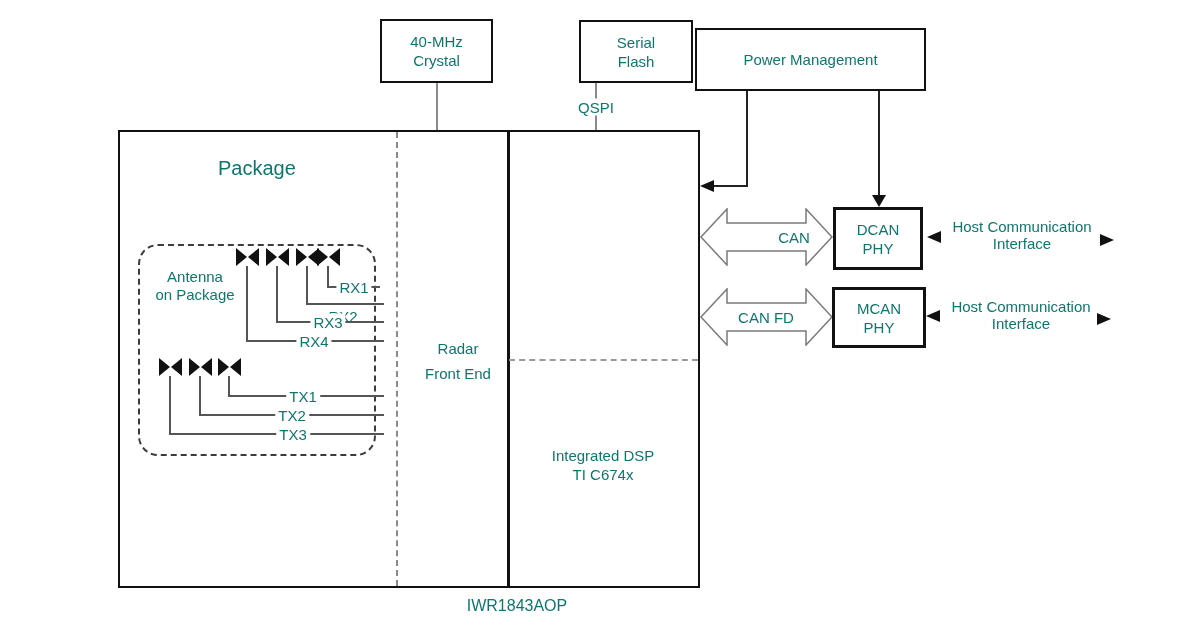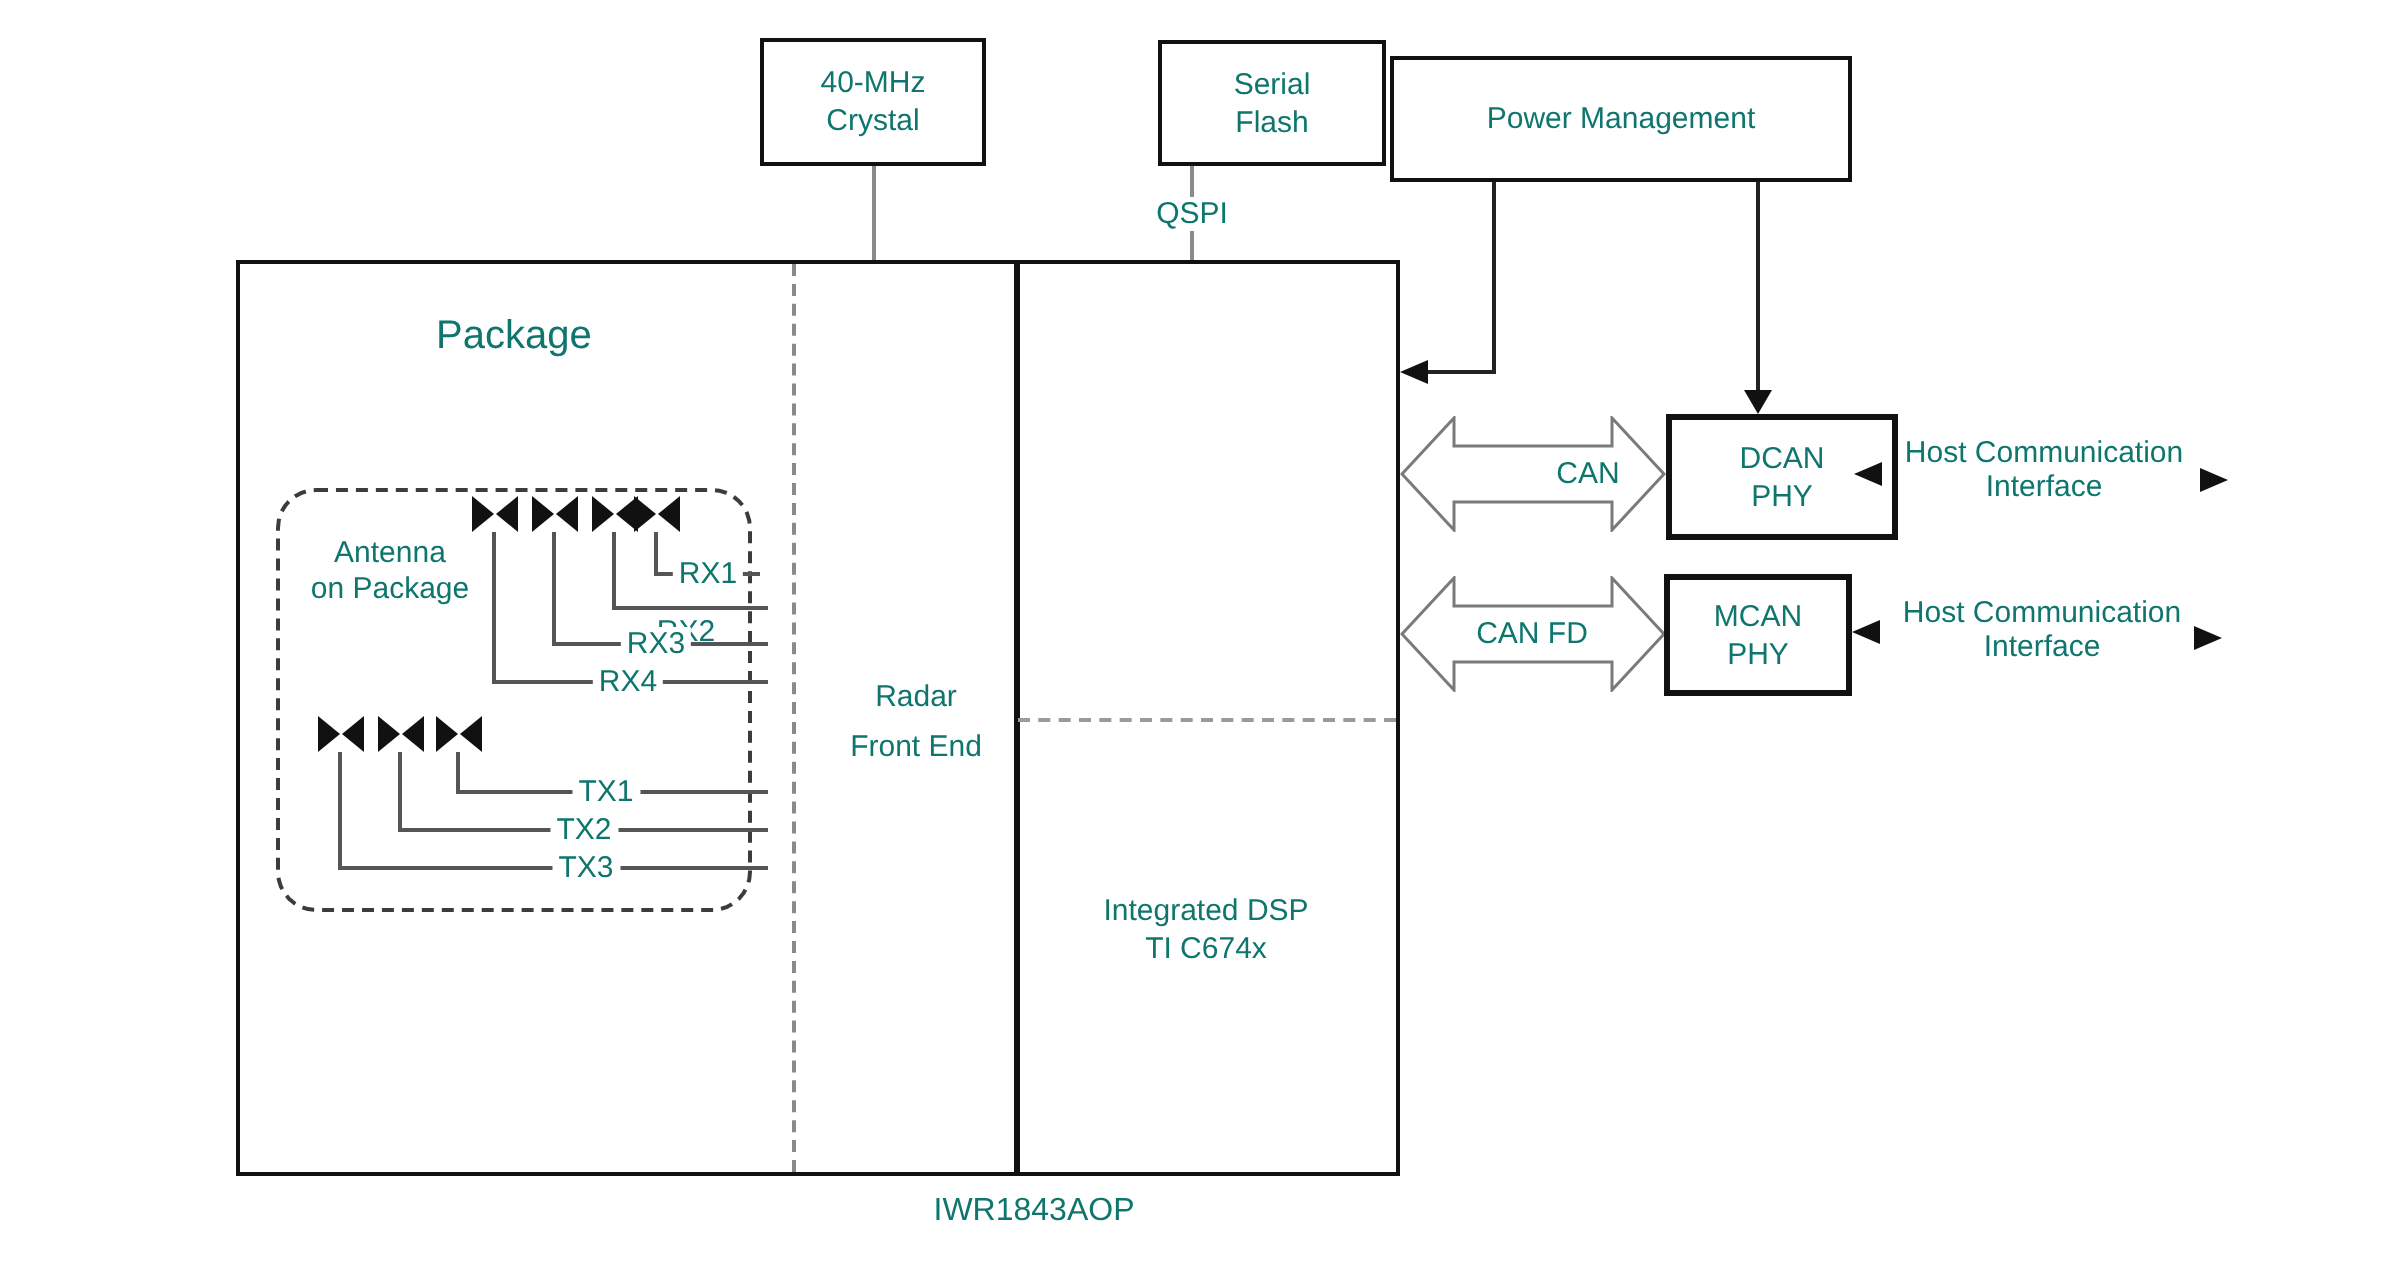--- a/index.html
+++ b/index.html
@@ -132,21 +132,21 @@
   <svg class="svg-arrow" style="left:700px; top:208px;" width="133" height="58" viewBox="0 0 133 58">
     <polygon points="1,29 27,1 27,15 106,15 106,1 132,29 106,57 106,43 27,43 27,57" fill="#ffffff" stroke="#7a7a7a" stroke-width="1.5"></polygon>
   </svg>
   <div class="bus-label" style="left:766px; top:237px;margin-left:28px;">CAN</div>
 
   <svg class="svg-arrow" style="left:700px; top:288px;" width="133" height="58" viewBox="0 0 133 58">
     <polygon points="1,29 27,1 27,15 106,15 106,1 132,29 106,57 106,43 27,43 27,57" fill="#ffffff" stroke="#7a7a7a" stroke-width="1.5"></polygon>
   </svg>
   <div class="bus-label" style="left:766px; top:317px;">CAN FD</div>
 
-  <div class="box thick" style="left:833px; top:207px; width:116px; height:63px;">
+  <div class="box thick" style="left:833px; top:207px; width:90px; height:63px;">
     <span>DCAN</span>
     <span>PHY</span>
   </div>
 
   <div class="box thick" style="left:832px; top:287px; width:94px; height:61px;">
     <span>MCAN</span>
     <span>PHY</span>
   </div>
 
   <div class="arr-left" style="left:927px; top:231px;"></div>

